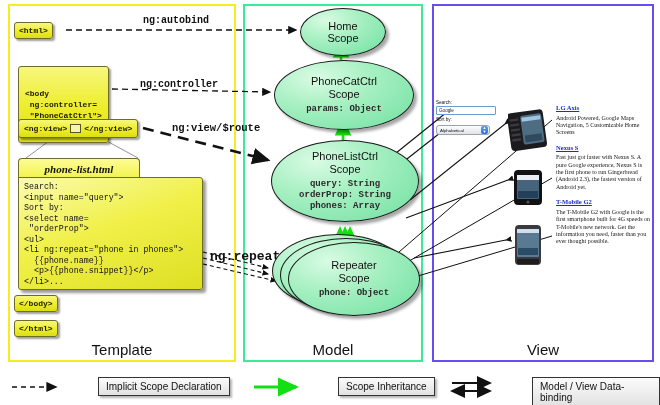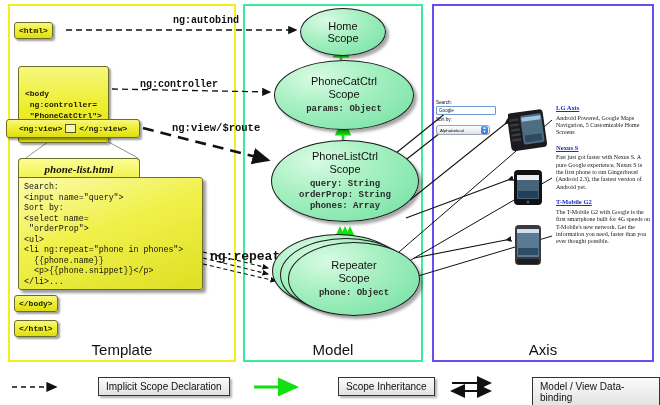--- a/index.html
+++ b/index.html
@@ -19,21 +19,21 @@
   
   .chip{position:absolute;box-sizing:border-box;
         border:1px solid #6d6d2a;border-radius:3px;
         background:linear-gradient(180deg,#f7f77e 0%,#eded2a 55%,#dede16 100%);
         box-shadow:2px 2px 2px rgba(0,0,0,.38);
         font-family:"Liberation Mono",monospace;font-weight:bold;
         font-size:8px;color:#1a1a00;line-height:11px;padding:2px 4px;white-space:pre;}
 
   #chip-html{left:14px;top:22px;}
   #chip-body{left:18px;top:66px;padding:21px 6px;}
-  #chip-ngview{left:6px;top:119px;padding:3px 12px;display:flex;align-items:center;gap:1px;}
+  #chip-ngview{left:18px;top:119px;padding:3px 5px;display:flex;align-items:center;gap:1px;}
   #chip-bodyclose{left:14px;top:295px;}
   #chip-htmlclose{left:14px;top:320px;}
   .ngview-box{display:inline-block;width:9px;height:7px;border:1px solid #55552a;background:#f6f6a8;margin:0 2px;}
 
   
   #card-phonelist{position:absolute;left:18px;top:158px;width:185px;height:132px;}
   #card-tab{position:absolute;left:0;top:0;width:120px;height:20px;
             background:linear-gradient(180deg,#fcfc96 0%,#f2f24a 100%);
             border:1px solid #6d6d2a;border-bottom:none;border-radius:4px 4px 0 0;
             font-family:"Liberation Serif",serif;font-style:italic;font-weight:bold;
@@ -94,38 +94,38 @@
           box-shadow:2px 2px 2px rgba(0,0,0,.3);
           font-size:10px;color:#111;padding:3px 7px;font-family:"Liberation Sans",sans-serif;margin-left:38px;}
   #lg-b1{left:60px;top:7px;}
   #lg-b2{left:300px;top:7px;}
   #lg-b3{left:494px;top:7px;}
 
   svg.ovl{position:absolute;left:0;top:0;width:660px;height:405px;pointer-events:none;}
 
   .conn-label{position:absolute;font-family:"Liberation Mono",monospace;
               font-weight:bold;color:#111;background:transparent;}
-  #lbl-autobind{left:143px;top:15px;font-size:10px;margin-left:30px;}
+  #lbl-autobind{left:143px;top:15px;font-size:10px;}
   #lbl-controller{left:140px;top:79px;font-size:10px;}
   #lbl-route{left:172px;top:122px;font-size:10.5px;}
   #lbl-repeat{left:210px;top:249px;font-size:13px;}
 </style>
 </head>
 <body>
 
 <div id="stage">
 
   <div class="panel" id="panel-template">
     <div class="panel-label">Template</div>
   </div>
   <div class="panel" id="panel-model">
     <div class="panel-label">Model</div>
   </div>
   <div class="panel" id="panel-view">
-    <div class="panel-label">Axis</div>
+    <div class="panel-label">View</div>
   </div>
 
   <svg class="ovl" viewBox="0 0 660 405">
     <defs>
       <marker id="ah-black" markerWidth="7" markerHeight="7" refX="6" refY="3.2" orient="auto">
         <path d="M0,0 L7,3.2 L0,6.4 z" fill="#111"></path>
       </marker>
       <marker id="ah-green" markerWidth="7" markerHeight="7" refX="6" refY="3.2" orient="auto">
         <path d="M0,0 L7,3.2 L0,6.4 z" fill="#12e012"></path>
       </marker>

